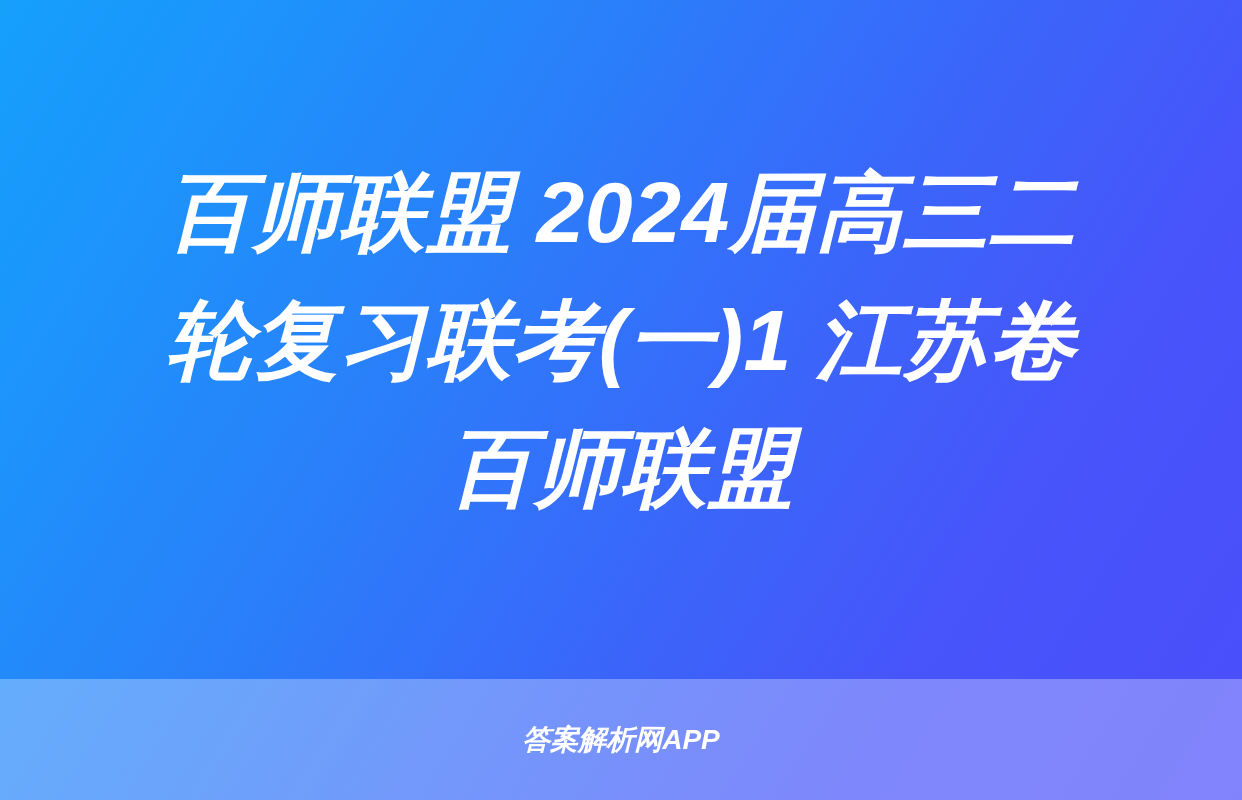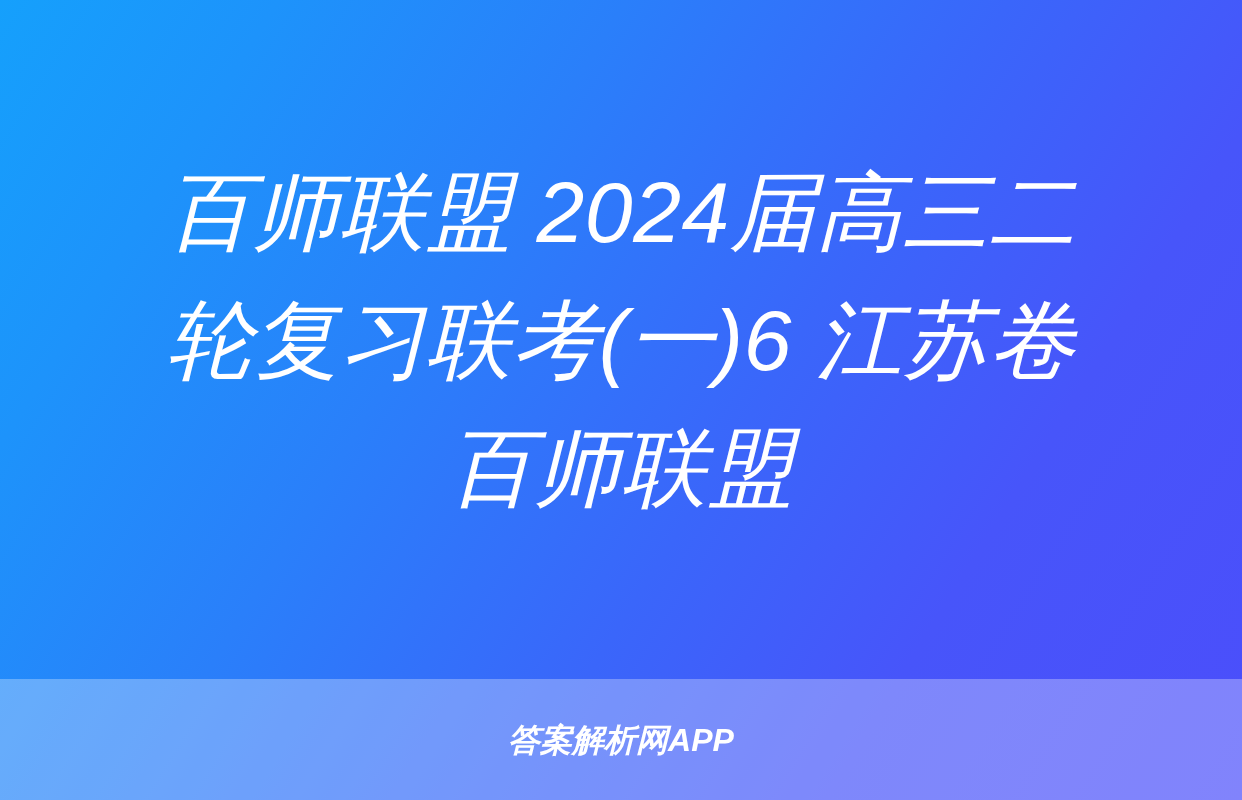--- a/index.html
+++ b/index.html
@@ -44,21 +44,21 @@
     padding: 0 72px;
   }
 
   .title-line {
     display: block;
     width: 100%;
     text-align: center;
     color: #ffffff;
     font-size: 86px;
     line-height: 128px;
-    font-weight: 400;
+    font-weight: 700;
     font-style: italic;
     letter-spacing: 0.5px;
     white-space: nowrap;
     font-family: "Liberation Sans", "DejaVu Sans", sans-serif;
   }
 
   
   #footer-band {
     position: absolute;
     left: 0;
@@ -66,37 +66,37 @@
     width: 1242px;
     height: 121px;
     background: rgba(255, 255, 255, 0.30);
     display: flex;
     align-items: center;
     justify-content: center;
   }
 
   #footer-watermark {
     color: #ffffff;
-    font-size: 32px;
+    font-size: 28px;
     font-weight: 700;
     font-style: italic;
     letter-spacing: 0px;
     line-height: 1;
     white-space: nowrap;
     font-family: "Liberation Sans", "DejaVu Sans", sans-serif;
   }
 </style>
 </head>
 <body>
 
 <div id="cover-card">
 
   <div id="title-block">
     <span class="title-line">百师联盟 2024届高三二</span>
-    <span class="title-line">轮复习联考(一)6 江苏卷</span>
+    <span class="title-line">轮复习联考(一)1 江苏卷</span>
     <span class="title-line">百师联盟</span>
   </div>
 
   <div id="footer-band">
     <span id="footer-watermark">答案解析网APP</span>
   </div>
 
 </div>
 
 </body></html>

